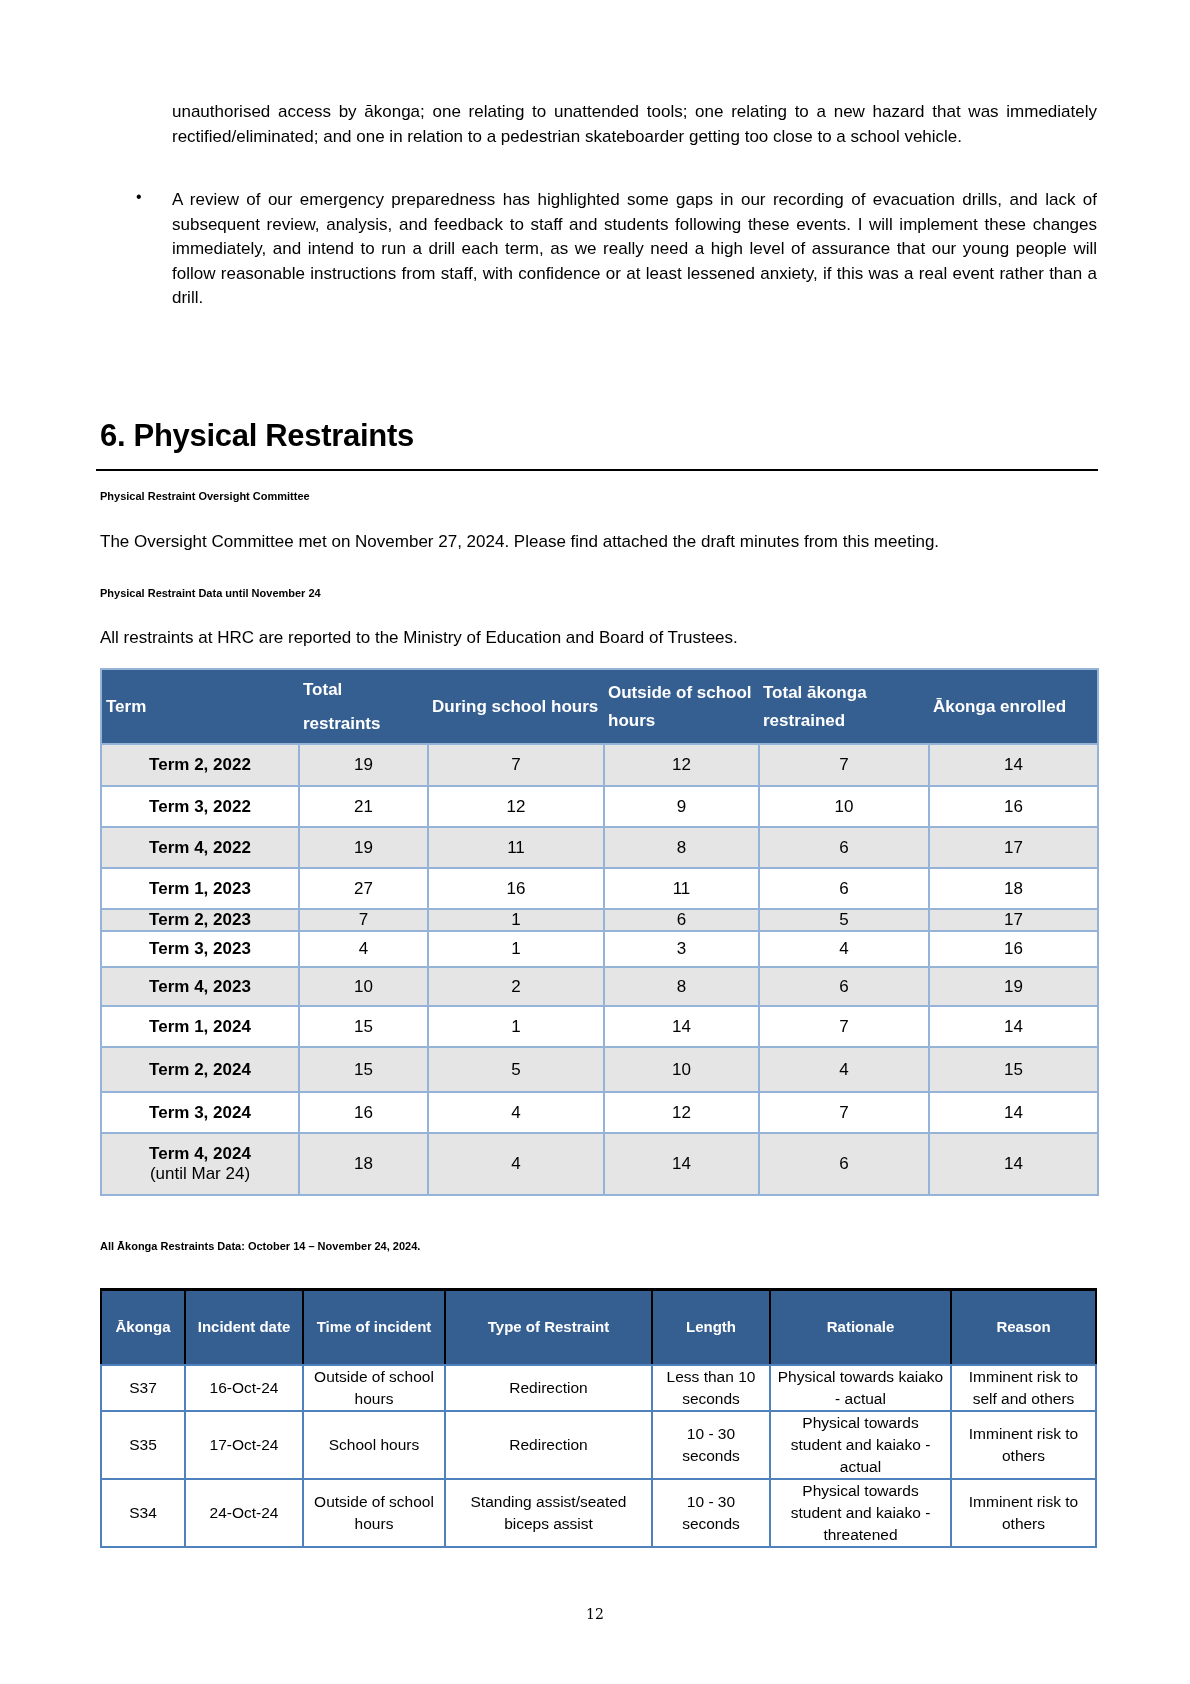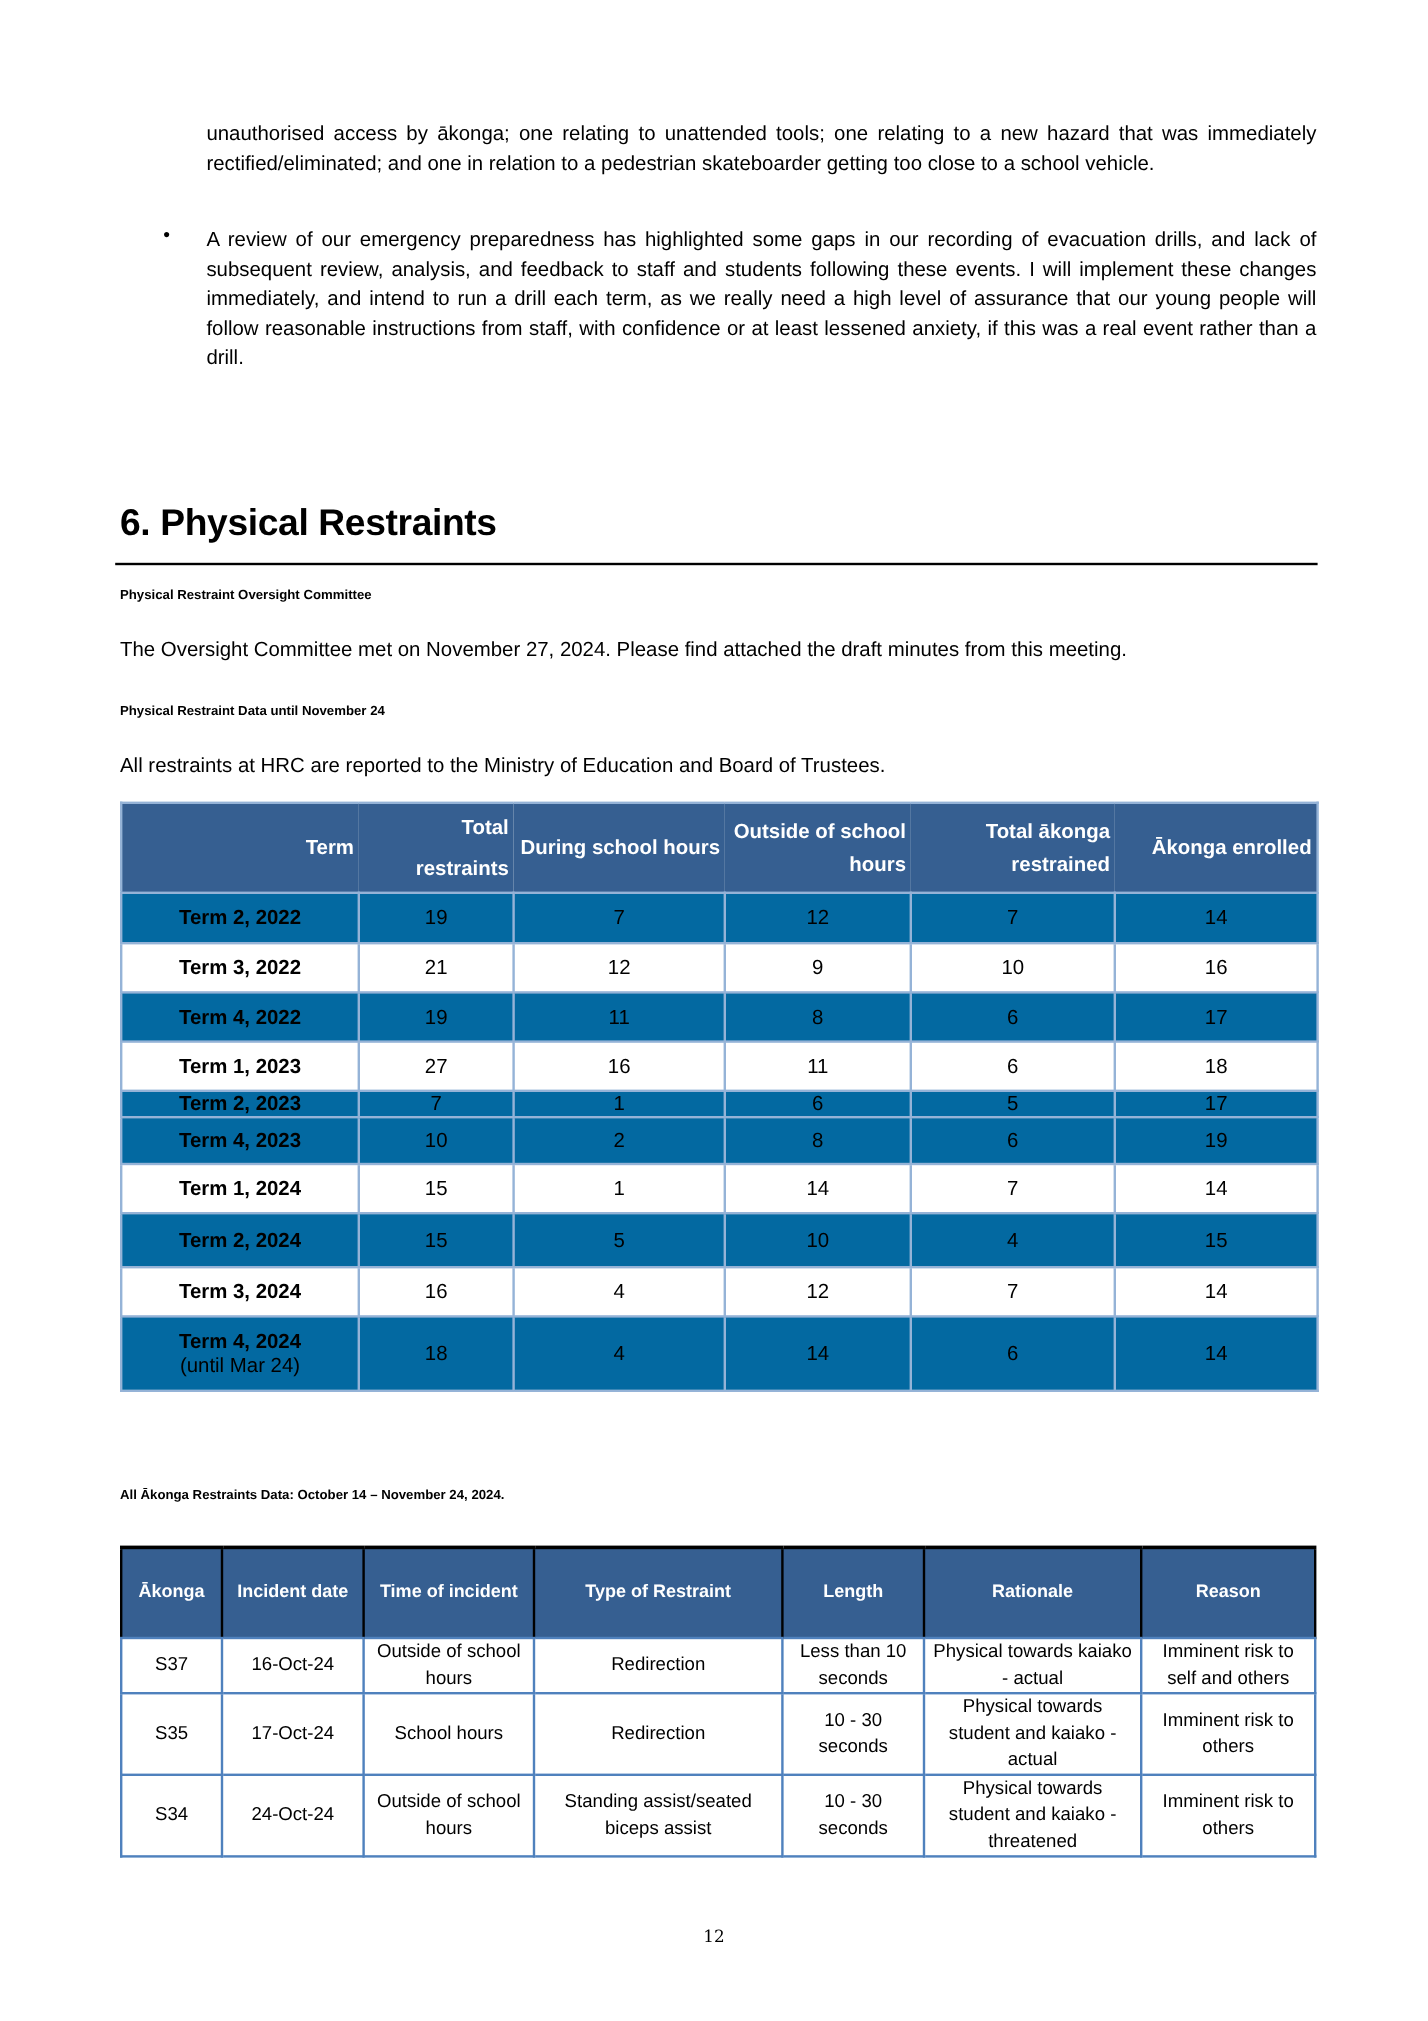--- a/index.html
+++ b/index.html
@@ -9,23 +9,23 @@
   .para { font-size: 17px; line-height: 24.5px; text-align: justify; }
   .bullet { font-size: 16px; }
   h1.sec { position: absolute; left: 100px; top: 418px; margin: 0; font-size: 31px; font-weight: bold; letter-spacing: -0.3px; }
   .rule { position: absolute; left: 96px; top: 469px; width: 1002px; height: 2px; background: #000; }
   .subhead { font-size: 11px; font-weight: bold; }
   .body-line { font-size: 17px; }
 
   table { border-collapse: collapse; position: absolute; table-layout: fixed; }
   
   #t1 { left: 100px; top: 668px; width: 997px; border: 2px solid #95B3D7; }
-  #t1 th { background: #365F91; color: #fff; font-weight: bold; font-size: 17px; line-height: 28px; padding: 0 4px; border: none; text-align: right; }
+  #t1 th { background: #365F91; color: #fff; font-weight: bold; font-size: 17px; line-height: 28px; padding: 0 4px; border: none; text-align: left; }
   #t1 td { font-size: 17px; text-align: center; border: 2px solid #95B3D7; padding: 0 4px; line-height: 20px; }
-  #t1 tr.alt td { background: #0369a1; }
+  #t1 tr.alt td { background: #e5e5e5; }
   #t1 td.term { font-weight: bold; }
   #t1 td .sub { font-weight: normal; display: block; }
 
   
   #t2 { left: 100px; top: 1288px; width: 995px; border: 2px solid #4F81BD; }
   #t2 th { background: #365F91; color: #fff; font-weight: bold; font-size: 15px; line-height: 22px; border: 2px solid #000; border-bottom: 2px solid #4F81BD; text-align: center; padding: 0 4px; }
   #t2 tr.hdr th { border-top: 3px solid #000; }
   #t2 td { font-size: 15.5px; line-height: 22px; text-align: center; border: 2px solid #4F81BD; padding: 0 4px; background: #fff; }
 
   .pagenum { position: absolute; left: 586px; top: 1606px; font-family: "DejaVu Serif", serif; font-size: 14px; }
@@ -99,20 +99,28 @@
       <td>6</td>
       <td>18</td>
     </tr>
     <tr class="alt" style="height:20px">
       <td class="term">Term 2, 2023</td>
       <td>7</td>
       <td>1</td>
       <td>6</td>
       <td>5</td>
       <td>17</td>
+    </tr>
+    <tr style="height:36px">
+      <td class="term">Term 3, 2023</td>
+      <td>4</td>
+      <td>1</td>
+      <td>3</td>
+      <td>4</td>
+      <td>16</td>
     </tr>
     <tr class="alt" style="height:39px">
       <td class="term">Term 4, 2023</td>
       <td>10</td>
       <td>2</td>
       <td>8</td>
       <td>6</td>
       <td>19</td>
     </tr>
     <tr style="height:41px">

